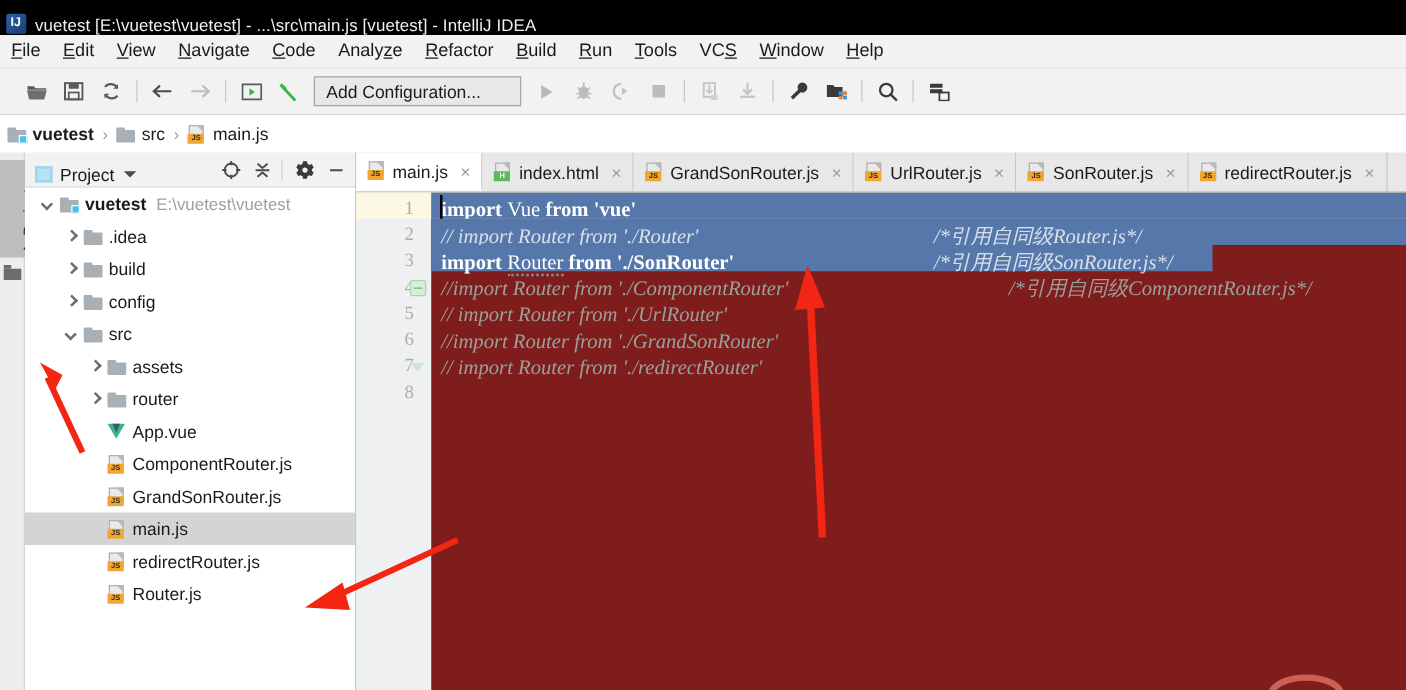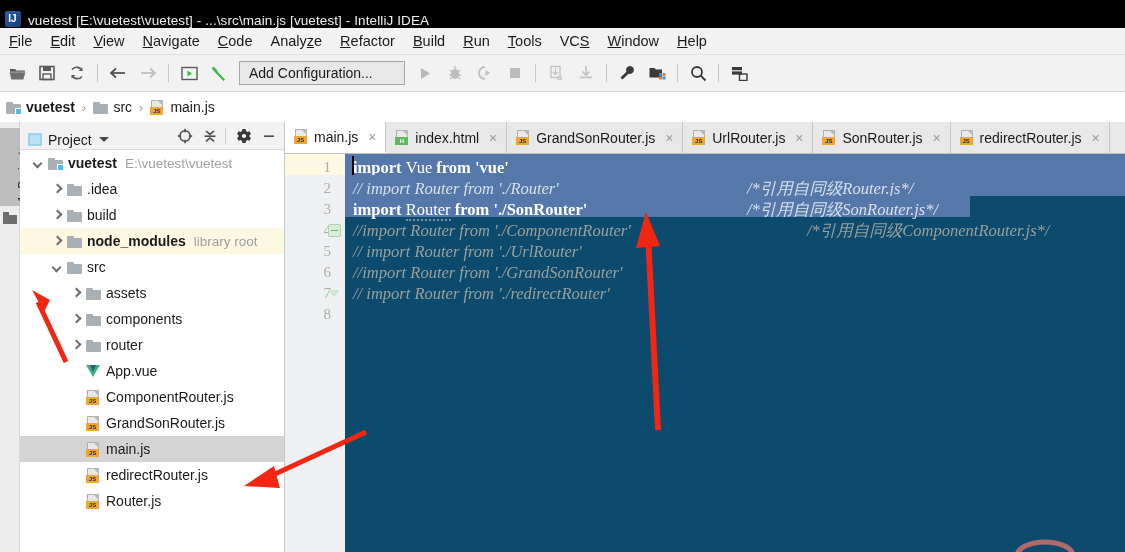--- a/index.html
+++ b/index.html
@@ -44,21 +44,21 @@
   }
   .menu-item {
     padding: 2px 9px; cursor: default; white-space: nowrap;
   }
   .menu-item u { text-decoration: underline; }
 
   
   .toolbar {
     position: absolute; left: 0; top: 55px; width: 1125px; height: 37px;
     background: #f2f2f2; border-bottom: 1px solid #d6d6d6;
-    display: flex; align-items: center; padding-left: 2px;
+    display: flex; align-items: center; padding-left: 14px;
   }
   .tb-btn {
     width: 26px; height: 26px; margin: 0 2px;
     display: flex; align-items: center; justify-content: center;
     cursor: default; border-radius: 2px;
   }
   .tb-sep {
     width: 1px; height: 18px; background: #c8c8c8; margin: 0 5px;
   }
   .run-config {
@@ -252,21 +252,21 @@
   }
   .gutter .fold.tri {
     border:none; background:none; width:0; height:0;
     border-left: 6px solid transparent; border-right: 6px solid transparent;
     border-top: 7px solid #cfe6d1;
   }
   .gutter .fold.tri::after { display:none; }
 
   .codepane {
     position: absolute; left: 60px; top: 0; right: 0; bottom: 0;
-    background: #0c4a6e;
+    background: #7f1d1d;
   }
   .cur-strip {
     position: absolute; left: 0; top: 0; width: 780px; height: 21px;
     background: #fdf8e1;
   }
   .selband {
     position: absolute; background: #5577aa;
   }
   .line {
     position: absolute; left: 0; height: 21px; line-height: 21px;
@@ -529,52 +529,43 @@
           <span class="tlabel">.idea</span>
         </div>
         <div class="trow" style="padding-left:31px">
           <span class="arrow r"></span>
           <span class="ico-folder">
             <span class="tab"></span>
             <span class="body"></span>
           </span>
           <span class="tlabel">build</span>
         </div>
-        <div class="trow hl" style="padding-left:31px">
+        <div class="trow" style="padding-left:31px">
           <span class="arrow r"></span>
           <span class="ico-folder">
             <span class="tab"></span>
             <span class="body"></span>
           </span>
-          <span class="tlabel bold">node_modules</span>
-          <span class="tnote">library root</span>
+          <span class="tlabel">config</span>
         </div>
         <div class="trow" style="padding-left:31px">
           <span class="arrow d"></span>
           <span class="ico-folder">
             <span class="tab"></span>
             <span class="body"></span>
           </span>
           <span class="tlabel">src</span>
         </div>
         <div class="trow" style="padding-left:50px">
           <span class="arrow r"></span>
           <span class="ico-folder">
             <span class="tab"></span>
             <span class="body"></span>
           </span>
           <span class="tlabel">assets</span>
-        </div>
-        <div class="trow" style="padding-left:50px">
-          <span class="arrow r"></span>
-          <span class="ico-folder">
-            <span class="tab"></span>
-            <span class="body"></span>
-          </span>
-          <span class="tlabel">components</span>
         </div>
         <div class="trow" style="padding-left:50px">
           <span class="arrow r"></span>
           <span class="ico-folder">
             <span class="tab"></span>
             <span class="body"></span>
           </span>
           <span class="tlabel">router</span>
         </div>
         <div class="trow" style="padding-left:50px">

